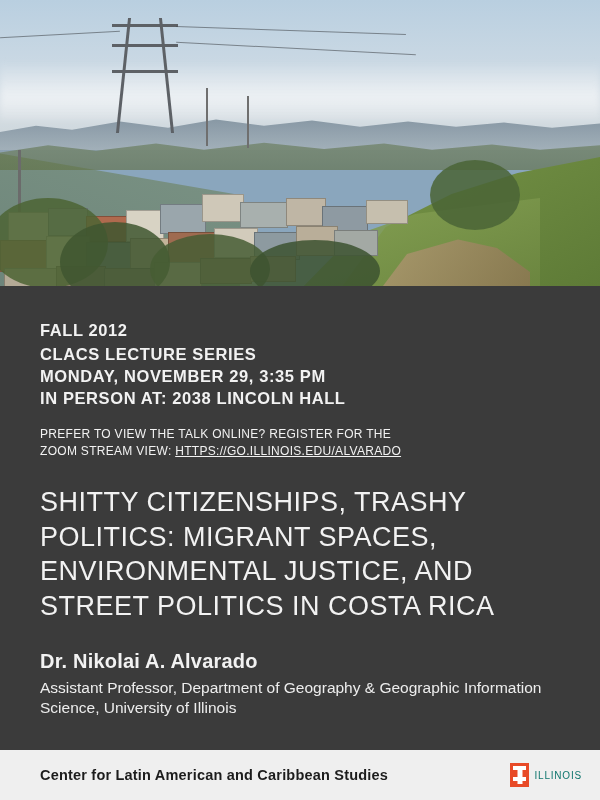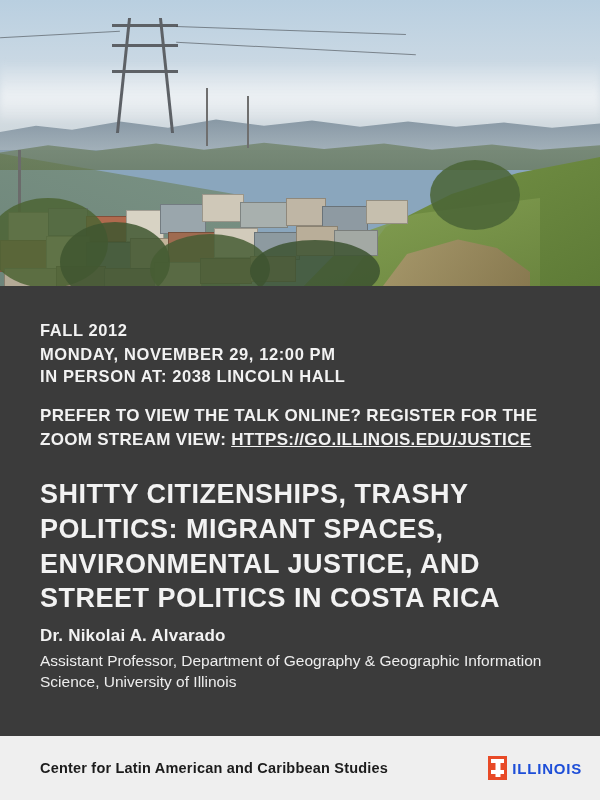--- a/index.html
+++ b/index.html
@@ -146,54 +146,54 @@
   .kicker {
     font-weight: bold;
     font-size: 16.5px;
     letter-spacing: 0.6px;
     line-height: 1.33;
     margin: 0 0 16px 0;
   }
   .kicker div { white-space: nowrap; }
   .kicker .first { margin-bottom: 2px; }
   .zoomline {
-    font-weight: bold;
-    font-size: 17px;
+    font-weight: normal;
+    font-size: 12px;
     letter-spacing: 0.3px;
     line-height: 1.4;
     margin: 0 0 26px 0;
   }
   .zoomlink {
     color: #f2f2f2;
     text-decoration: underline;
   }
   .talk-title {
-    font-weight: bold;
+    font-weight: normal;
     font-size: 27px;
     letter-spacing: 0.5px;
     line-height: 1.28;
-    margin: 0 0 10px 0;
+    margin: 0 0 26px 0;
   }
   .speaker {
     font-weight: bold;
-    font-size: 17px;
+    font-size: 20px;
     letter-spacing: 0.2px;
     margin: 0 0 5px 0;
   }
   .affil {
     font-size: 15.5px;
     line-height: 1.35;
     font-weight: 400;
     margin: 0;
     color: #ededed;
   }
 
   
   .footer {
-    height: 64px;
+    height: 50px;
     background: #efefef;
     display: flex;
     align-items: center;
     justify-content: space-between;
     padding: 0 18px 0 40px;
     box-sizing: border-box;
   }
   .footer-text {
     color: #1c1c1c;
     font-weight: bold;
@@ -225,23 +225,23 @@
     content: "";
     position: absolute;
     left: 3px;
     top: 3px;
     width: 13px;
     height: 4px;
     background: #ffffff;
     box-shadow: 0 11px 0 0 #ffffff;
   }
   .illinois-word {
-    color: #1d4ed8;
-    font-weight: bold;
-    font-size: 15px;
+    color: #0f766e;
+    font-weight: normal;
+    font-size: 10px;
     letter-spacing: 0.8px;
   }
 </style>
 </head>
 <body>
 
 <div class="poster">
 
   <div class="photo">
     <div class="sky"></div>
@@ -299,27 +299,28 @@
     <div class="foliage" style="left:60px;  top:222px; width:110px; height:80px; background:#3f5630;"></div>
     <div class="foliage" style="left:150px; top:234px; width:120px; height:70px; background:#465d34;"></div>
     <div class="foliage" style="left:250px; top:240px; width:130px; height:62px; background:#3c5230;"></div>
     <div class="foliage" style="left:430px; top:160px; width:90px; height:70px; background:#4a6436;"></div>
   </div>
 
   <div class="body">
 
     <div class="kicker">
       <div class="first">FALL 2012</div>
-      <div>MONDAY, NOVEMBER 29, 12:00 PM</div>
+      <div>CLACS LECTURE SERIES</div>
+      <div>MONDAY, NOVEMBER 29, 3:35 PM</div>
       <div>IN PERSON AT: 2038 LINCOLN HALL</div>
     </div>
 
     <div class="zoomline">
       <div>PREFER TO VIEW THE TALK ONLINE?  REGISTER FOR THE</div>
-      <div><span>ZOOM STREAM VIEW: </span><a class="zoomlink" href="#">HTTPS://GO.ILLINOIS.EDU/JUSTICE</a></div>
+      <div><span>ZOOM STREAM VIEW: </span><a class="zoomlink" href="#">HTTPS://GO.ILLINOIS.EDU/ALVARADO</a></div>
     </div>
 
     <div class="talk-title">SHITTY CITIZENSHIPS, TRASHY POLITICS: MIGRANT SPACES, ENVIRONMENTAL JUSTICE, AND STREET POLITICS IN COSTA RICA</div>
 
     <div class="speaker">Dr. Nikolai A. Alvarado</div>
     <div class="affil">Assistant Professor, Department of Geography &amp; Geographic Information Science, University of Illinois</div>
   </div>
 
   <div class="footer">
     <div class="footer-text">Center for Latin American and Caribbean Studies</div>

